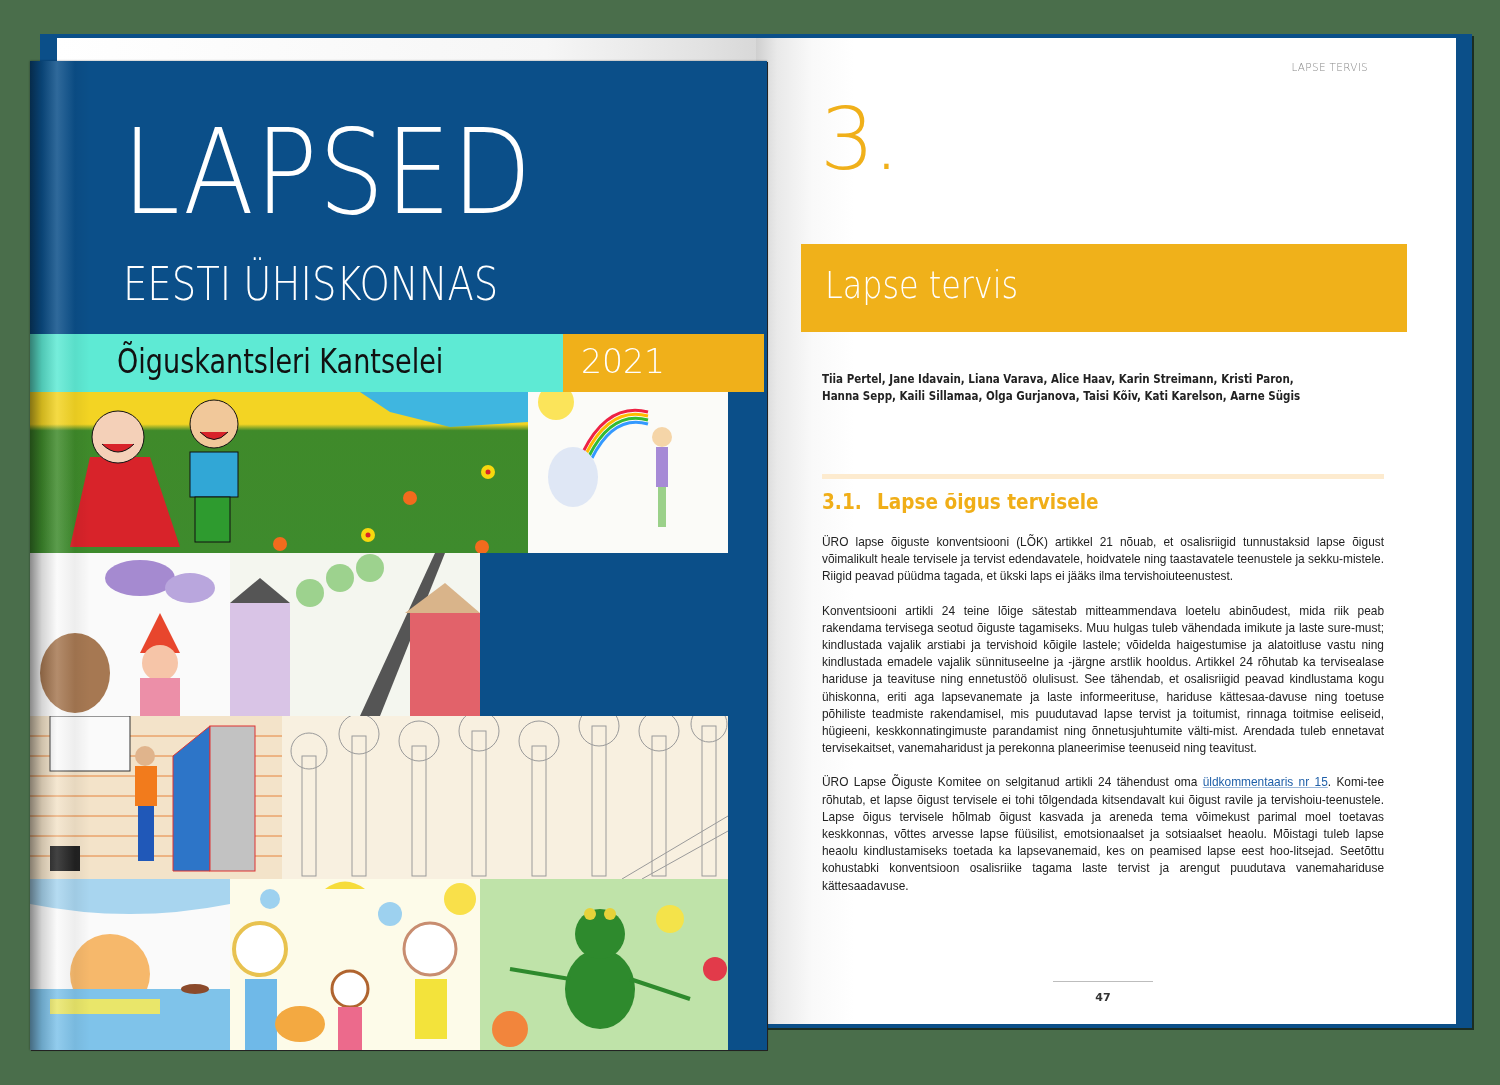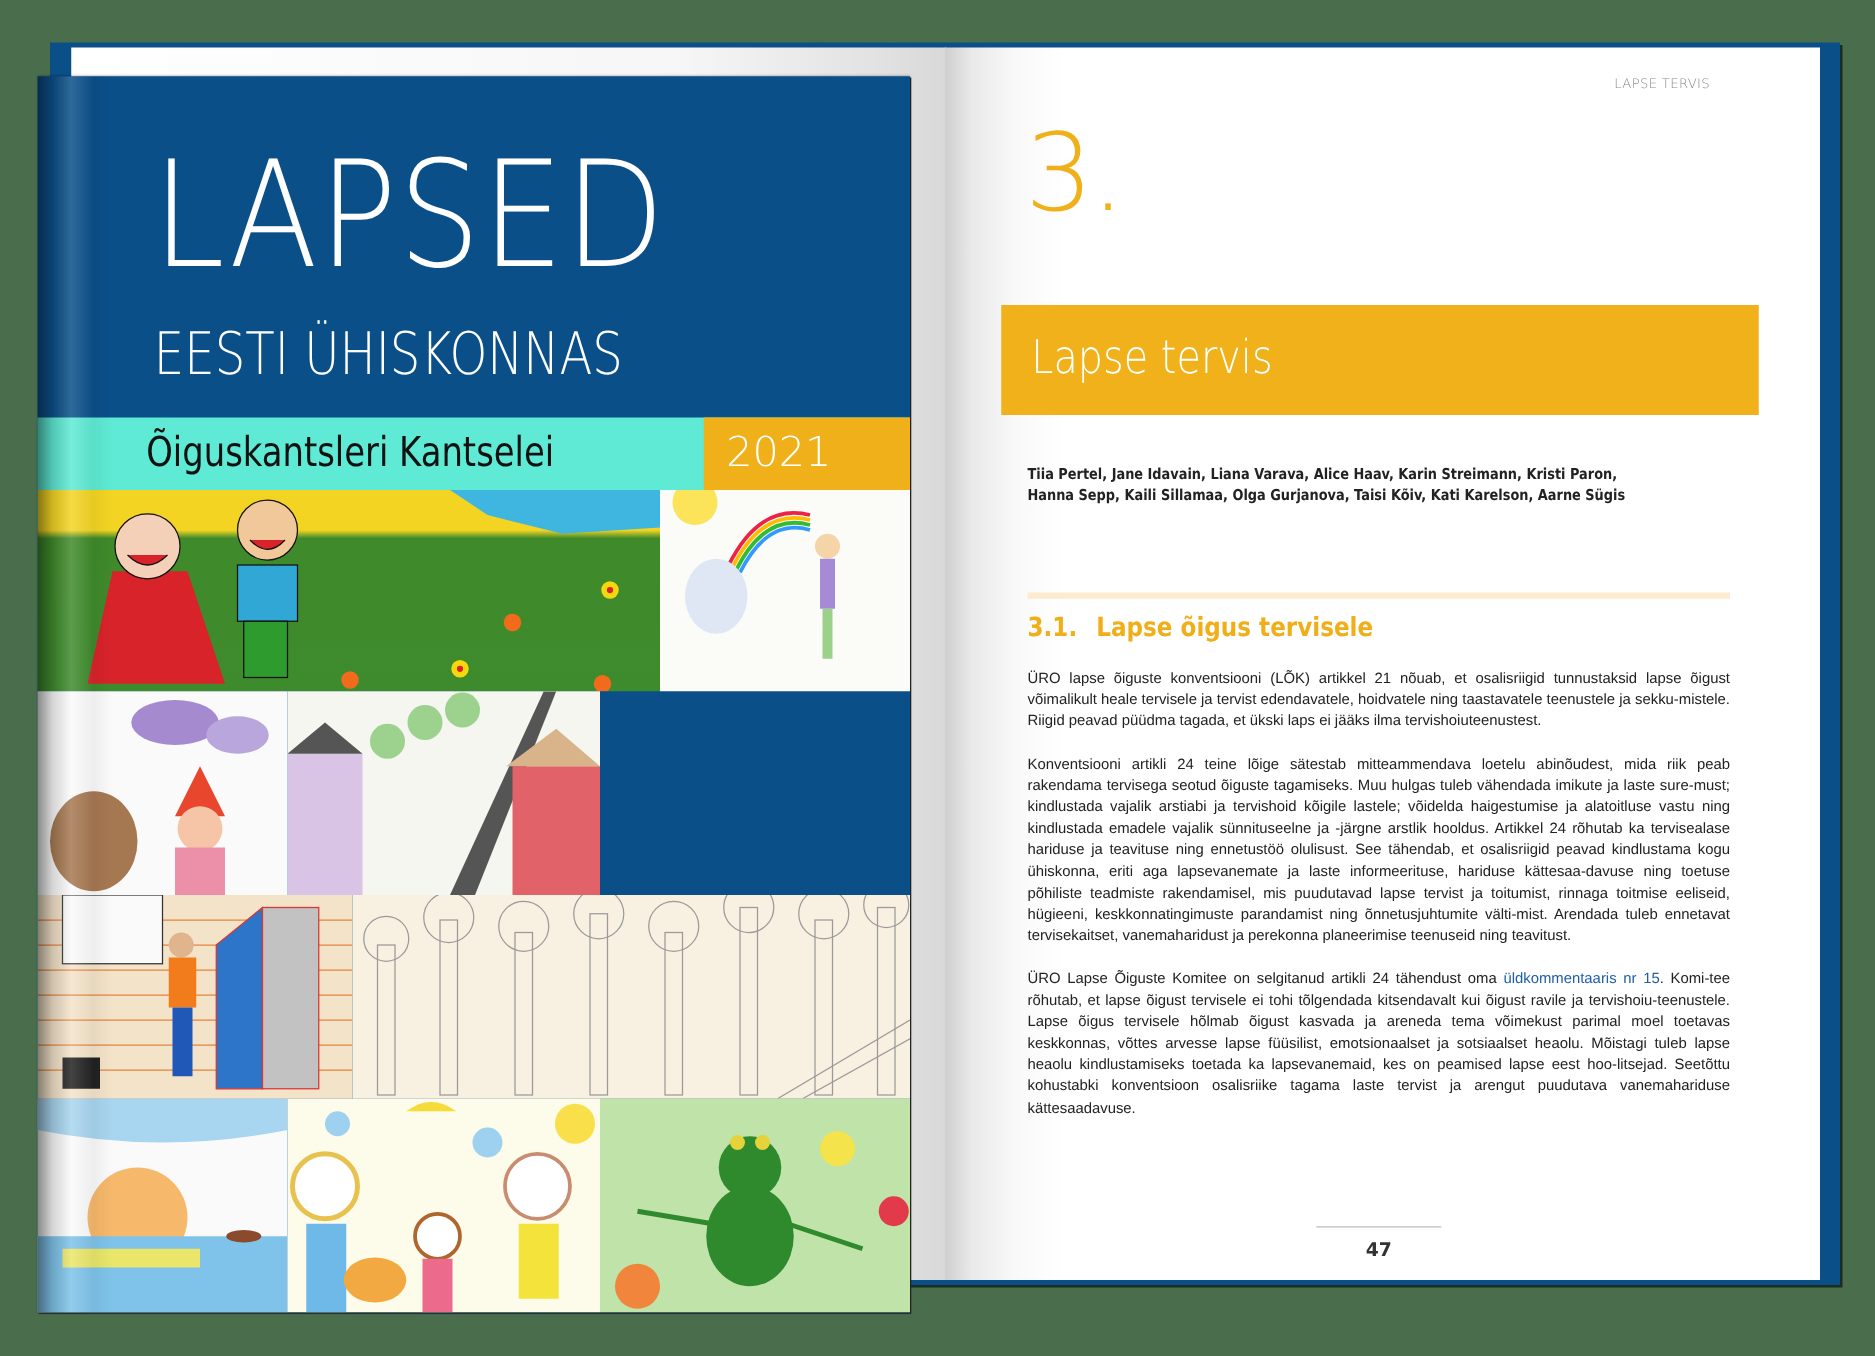--- a/index.html
+++ b/index.html
@@ -54,34 +54,35 @@
     font-family:"DejaVu Sans", sans-serif; font-weight:bold; font-size:21px; color:#f0ae18;
     transform:scaleX(0.88); transform-origin:left top; white-space:nowrap;
   }
   .section-num { margin-right:10px; }
   .body-text {
     position:absolute; left:66px; top:496px; width:562px;
     font-family:"Liberation Sans", sans-serif; font-size:11.9px; line-height:17.2px; color:#222;
     text-align:justify;
   }
   .body-text p { margin:0 0 17px 0; }
-  .link { color:#1f5fa8; text-decoration-color:#9bb8d9; }
+  .link { color:#1f5fa8; text-decoration:underline; text-decoration-color:#9bb8d9; }
   .footer-rule {
     position:absolute; left:297px; top:943px; width:100px; height:1px; background:#bdbdbd;
   }
   .page-number {
     position:absolute; left:297px; top:953px; width:100px; text-align:center;
-    font-family:"DejaVu Sans", sans-serif; font-weight:bold; font-size:15px; color:#333;
+    font-family:"DejaVu Sans", sans-serif; font-weight:bold; font-size:11px; color:#333;
   }
 
   
   .cover {
     position:absolute; left:30px; top:61px; width:698px; height:989px;
     background:#0b4f89; box-shadow:1px 1px 0 #222, 0 0 2px rgba(0,0,0,.4);
     overflow:hidden;
+    padding-left:39px;
   }
   .cover-spine-shade {
     position:absolute; left:0; top:0; width:60px; height:100%;
     background:linear-gradient(to right, rgba(0,0,0,.45) 0%, rgba(0,0,0,.15) 20%, rgba(255,255,255,.15) 45%, rgba(0,0,0,.05) 75%, rgba(0,0,0,0) 100%);
     z-index:5; pointer-events:none;
   }
   .cover-title {
     position:absolute; left:92px; top:52px;
     font-family:"DejaVu Sans", sans-serif; font-weight:300; font-size:118px; color:#fff;
     line-height:1; letter-spacing:1px;

